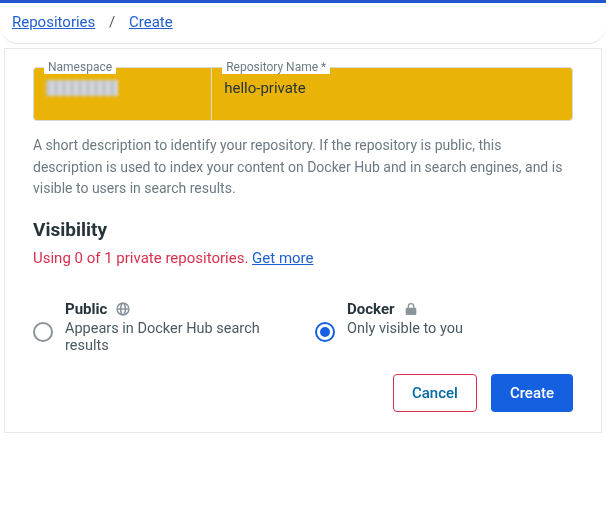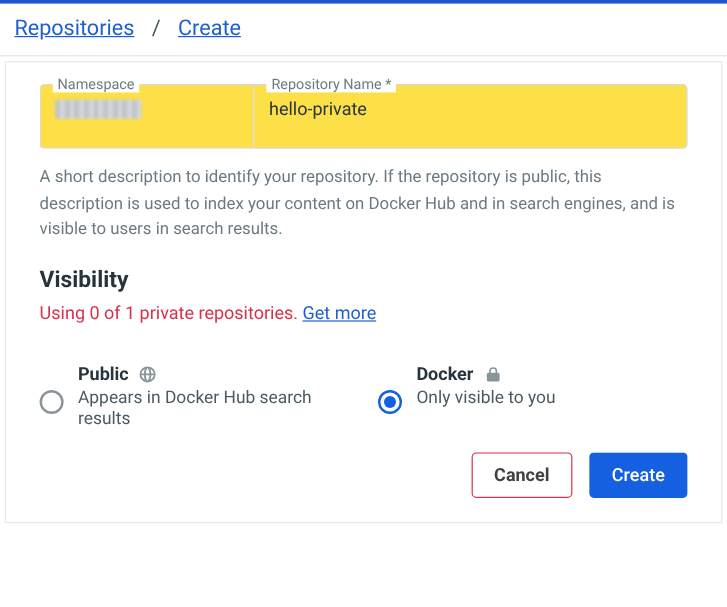--- a/index.html
+++ b/index.html
@@ -8,37 +8,38 @@
     background: #fff;
     color: #27343b;
     font-size: 14px;
     width: 606px;
     height: 506px;
     overflow: hidden;
   }
   .topbar { height: 3px; background: #2454cf; }
   .breadcrumb {
     padding: 10px 12px 12px;
-    font-size: 18px;
+    font-size: 15px;
     border-bottom: 1px solid #e1e4e8;
+    border-radius: 18px;
   }
   .breadcrumb a { color: #1f5fd1; text-decoration: underline; }
   .breadcrumb .sep { color: #4a5a62; margin: 0 10px; }
   .panel {
     margin: 4px 4px 0;
     border: 1px solid #e5e7eb;
     padding: 18px 28px 20px;
   }
   h1.page-title { font-size: 22px; font-weight: 700; margin-bottom: 18px; }
   .row { display: flex; gap: 0; margin-bottom: 14px; }
   .field {
     position: relative;
     border: 1px solid #d6dadd;
     border-radius: 4px;
-    background: #fde047;
+    background: #eab308;
   }
   .field.ns { flex: 0 0 33%; border-top-right-radius: 0; border-bottom-right-radius: 0; border-right: none; }
   .field.rn { flex: 1; border-top-left-radius: 0; border-bottom-left-radius: 0; }
   .field .floating-label {
     position: absolute;
     top: -8px; left: 10px;
     background: #fff;
     padding: 0 4px;
     font-size: 12px;
     color: #6b7a82;
@@ -88,21 +89,21 @@
   .actions { display:flex; justify-content:flex-end; gap:14px; margin-top:20px; }
   .btn {
     font-size: 15px; font-weight: 500;
     padding: 9px 18px;
     border-radius: 4px;
     cursor: pointer;
     border: 1px solid transparent;
     background: none;
     font-family: inherit;
   }
-  .btn.cancel { border-color:#d9304c; color:#404040; background:#fff;font-weight:bold; }
+  .btn.cancel { border-color:#d9304c; color:#0369a1; background:#fff; }
   .btn.primary { background:#1560e0; color:#fff; }
 </style>
 </head>
 <body>
 
 <div class="topbar"></div>
 
 <nav class="breadcrumb">
   <a href="#">Repositories</a>
   <span class="sep">/</span>

